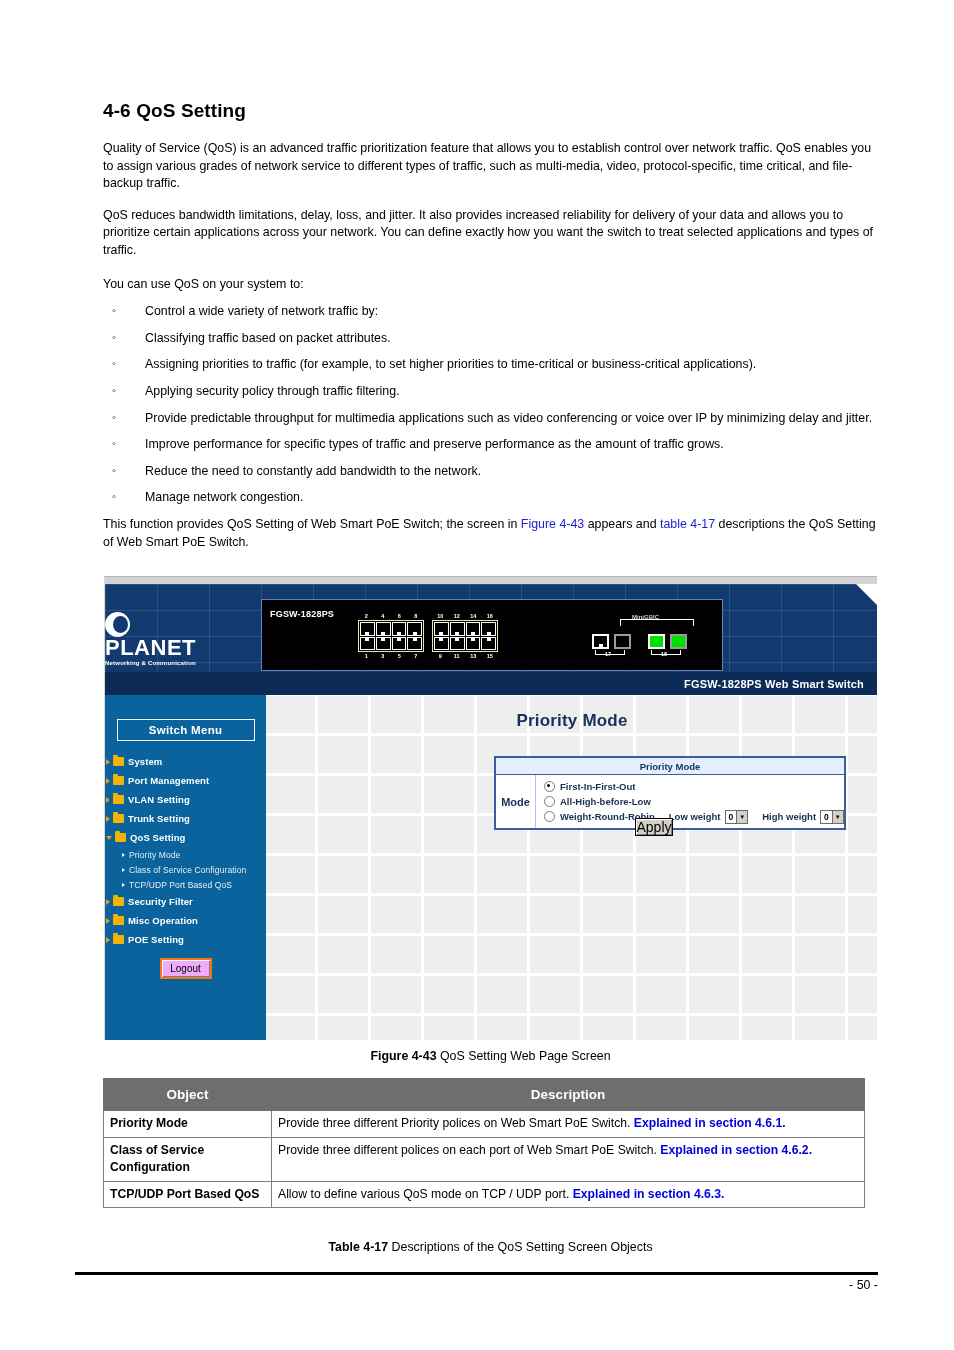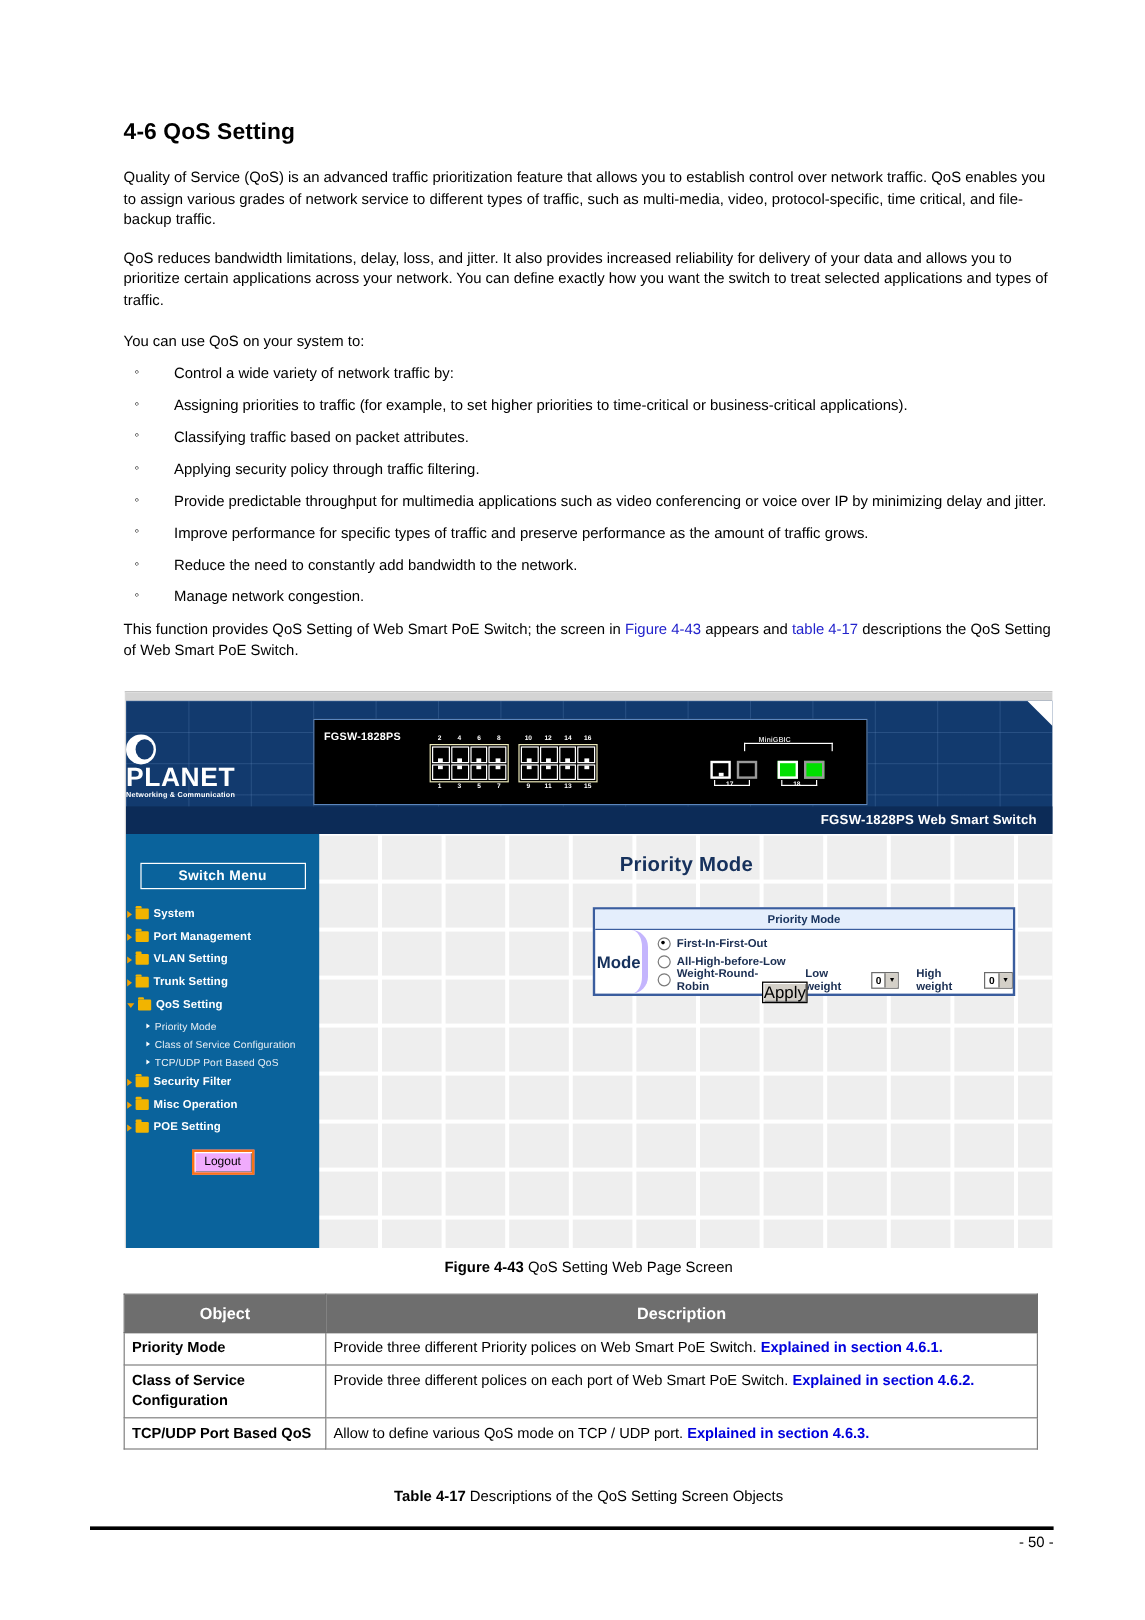--- a/index.html
+++ b/index.html
@@ -396,29 +396,28 @@
     display: flex;
     align-items: center;
     justify-content: center;
     color: #16315c;
     font-size: 9.5px;
     font-weight: bold;
   }
   .pm-row { display: flex; }
   .pm-mode-cell {
     width: 39px;
-    border-right: 5px solid #c4b5fd;
+    border-right: 1px solid #c4b5fd;
     display: flex;
     align-items: center;
     justify-content: center;
     color: #16315c;
-    font-size: 14px;
+    font-size: 11px;
     font-weight: bold;
     flex: 0 0 auto;
-    border-radius: 14px;
   }
   .pm-opts { flex: 1; padding: 4px 0 4px 8px; font-weight: bold; }
   .opt-line {
     display: flex;
     align-items: center;
     height: 15px;
     font-size: 9.5px;
     color: #1a2e52;
   }
   .radio {
@@ -535,22 +534,22 @@
 
   <div class="content">
     <h1 class="section-title">4-6 QoS Setting</h1>
 
     <p class="para">Quality of Service (QoS) is an advanced traffic prioritization feature that allows you to establish control over network traffic. QoS enables you to assign various grades of network service to different types of traffic, such as multi-media, video, protocol-specific, time critical, and file-backup traffic.</p>
     <p class="para lead-in">QoS reduces bandwidth limitations, delay, loss, and jitter. It also provides increased reliability for delivery of your data and allows you to prioritize certain applications across your network. You can define exactly how you want the switch to treat selected applications and types of traffic.</p>
     <p class="para intro-line">You can use QoS on your system to:</p>
 
     <ul class="bullets">
       <li>Control a wide variety of network traffic by:</li>
+      <li>Classifying traffic based on packet attributes.</li>
       <li>Assigning priorities to traffic (for example, to set higher priorities to time-critical or business-critical applications).</li>
-      <li>Classifying traffic based on packet attributes.</li>
       <li>Applying security policy through traffic filtering.</li>
       <li>Provide predictable throughput for multimedia applications such as video conferencing or voice over IP by minimizing delay and jitter.</li>
       <li>Improve performance for specific types of traffic and preserve performance as the amount of traffic grows.</li>
       <li>Reduce the need to constantly add bandwidth to the network.</li>
       <li>Manage network congestion.</li>
     </ul>
 
     <p class="para"><span>This function provides QoS Setting of Web Smart PoE Switch; the screen in </span><span class="link-blue">Figure 4-43</span><span> appears and </span><span class="link-blue">table 4-17</span><span> descriptions the QoS Setting of Web Smart PoE Switch.</span></p>
   </div>
 

